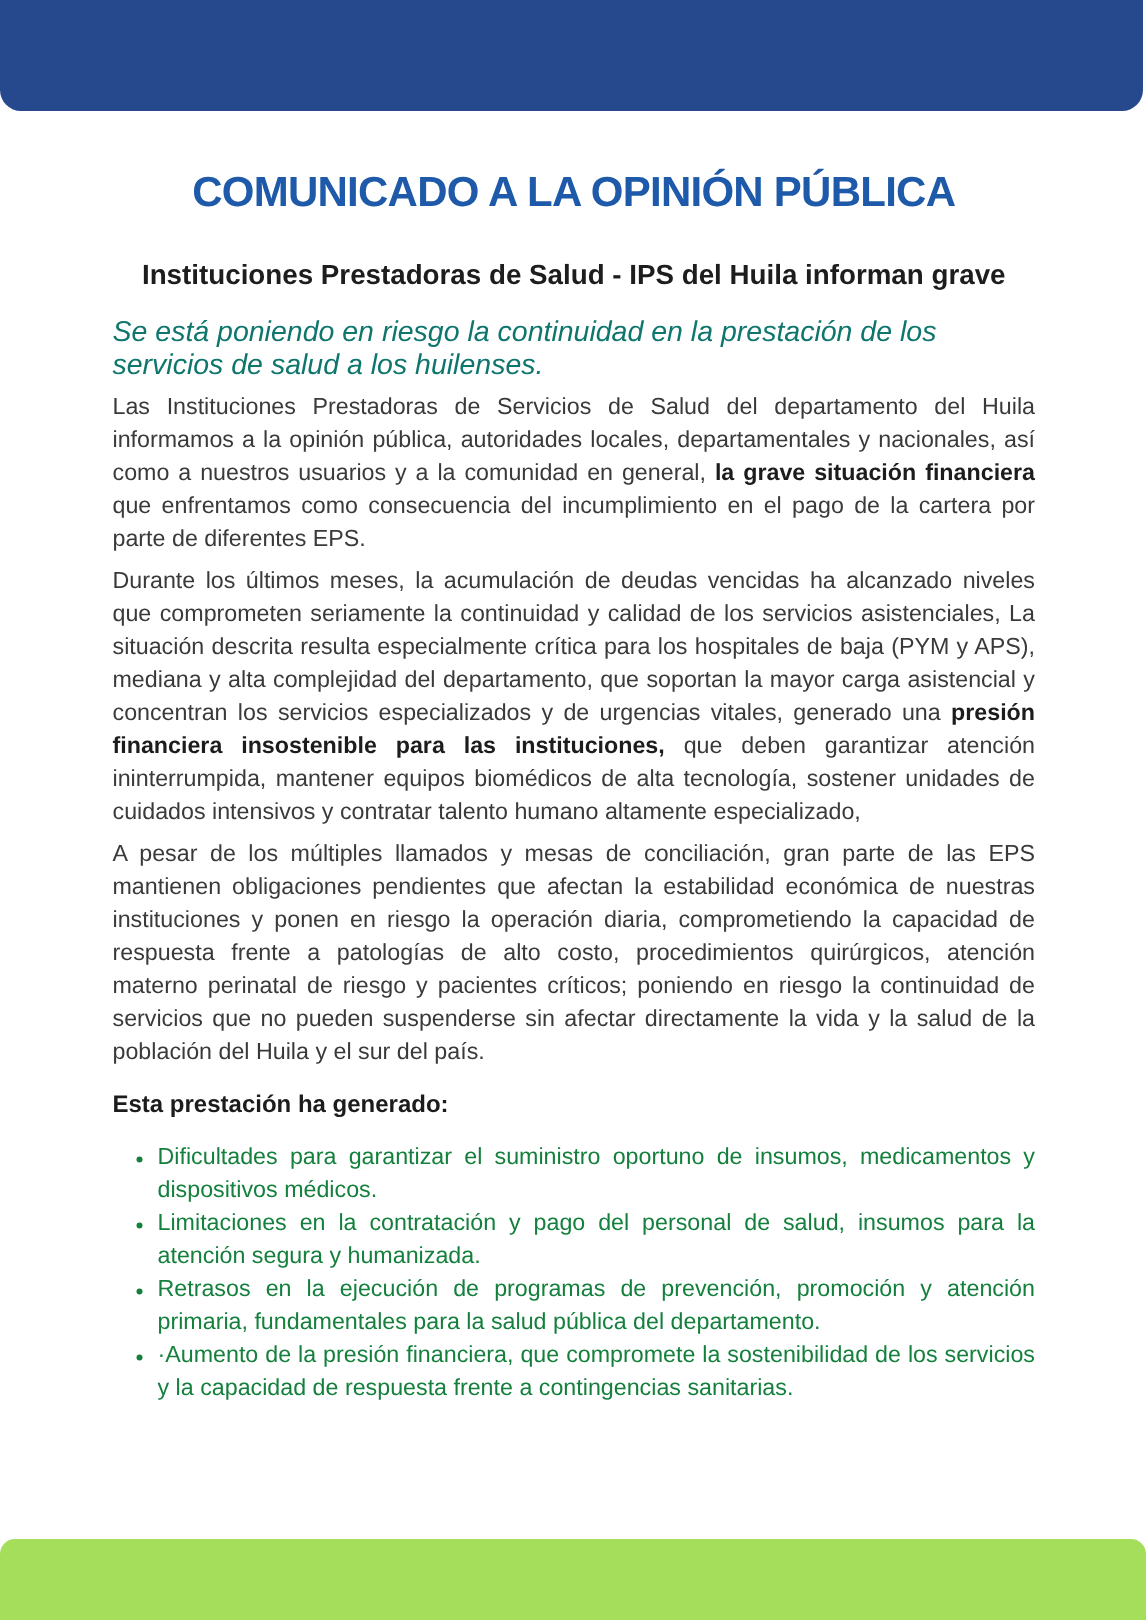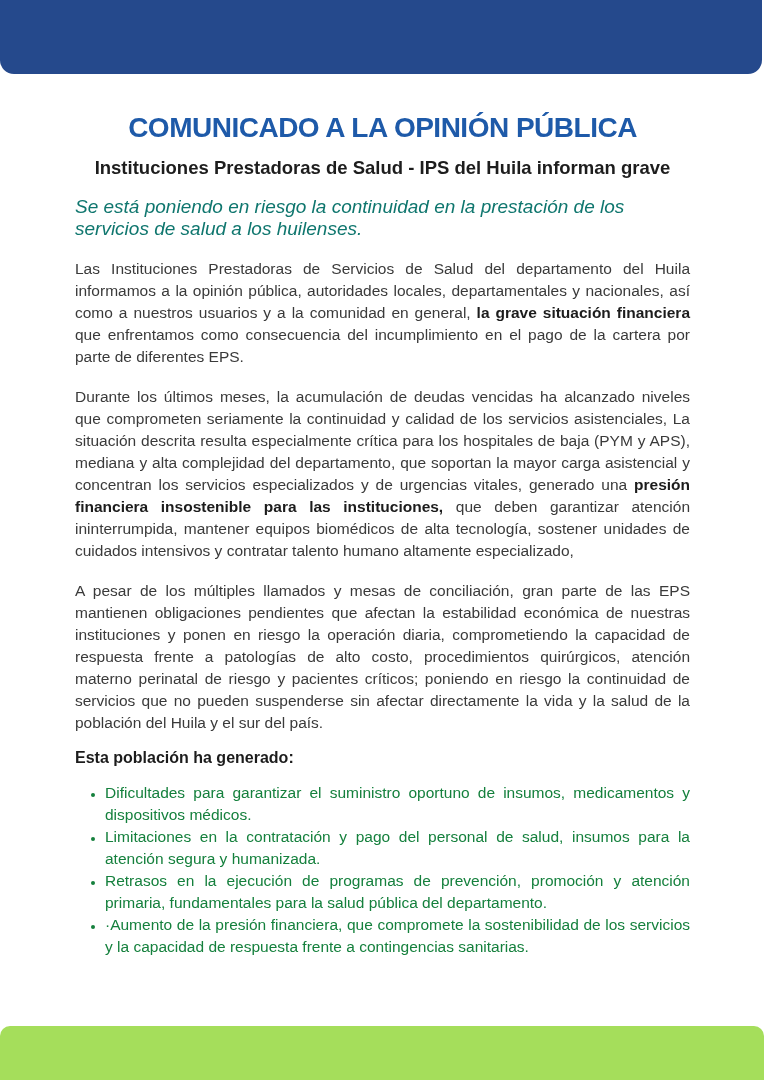--- a/index.html
+++ b/index.html
@@ -51,38 +51,38 @@
     margin-top: 3px;
     padding-right: 28px;
     text-align: right;
     color: #2B5EA9;
     font-style: italic;
     font-size: 19px;
     line-height: 24px;
   }
 
   .subtitle {
-    margin-top: 11px;
+    margin-top: 26px;
     text-align: center;
     color: #1D1D1D;
     font-size: 18.5px;
     font-weight: bold;
     line-height: 26px;
   }
 
   .intro {
     margin-top: 15px;
     color: #0f766e;
     font-style: italic;
     font-size: 19px;
     line-height: 22px;
   }
 
   .para {
-    margin-top: 18px;
+    margin-top: 6px;
     color: #3A3A3A;
     font-size: 15.5px;
     line-height: 22px;
     text-align: justify;
   }
 
   .para strong, .list-heading { color: #1C1C1C; }
 
   .list-heading {
     margin-top: 13px;
@@ -122,21 +122,21 @@
     </h2>
 
     <p class="intro">Se está poniendo en riesgo la continuidad en la prestación de los servicios de salud a los huilenses.</p>
 
     <p class="para"><span>Las Instituciones Prestadoras de Servicios de Salud del departamento del Huila informamos a la opinión pública, autoridades locales, departamentales y nacionales, así como a nuestros usuarios y a la comunidad en general, </span><strong>la grave situación financiera</strong><span> que enfrentamos como consecuencia del incumplimiento en el pago de la cartera por parte de diferentes EPS.</span></p>
 
     <p class="para"><span>Durante los últimos meses, la acumulación de deudas vencidas ha alcanzado niveles que comprometen seriamente la continuidad y calidad de los servicios asistenciales, La situación descrita resulta especialmente crítica para los hospitales de baja (PYM y APS), mediana y alta complejidad del departamento, que soportan la mayor carga asistencial y concentran los servicios especializados y de urgencias vitales, generado una </span><strong>presión financiera insostenible para las instituciones,</strong><span> que deben garantizar atención ininterrumpida, mantener equipos biomédicos de alta tecnología, sostener unidades de cuidados intensivos y contratar talento humano altamente especializado,</span></p>
 
     <p class="para"><span>A pesar de los múltiples llamados y mesas de conciliación, gran parte de las EPS mantienen obligaciones pendientes que afectan la estabilidad económica de nuestras instituciones y ponen en riesgo la operación diaria, comprometiendo la capacidad de respuesta frente a patologías de alto costo, procedimientos quirúrgicos, atención materno perinatal de riesgo y pacientes críticos; poniendo en riesgo la continuidad de servicios que no pueden suspenderse sin afectar directamente la vida y la salud de la población del Huila y el sur del país.</span></p>
 
-    <h3 class="list-heading">Esta población ha generado:</h3>
+    <h3 class="list-heading">Esta prestación ha generado:</h3>
 
     <ul class="bullets">
       <li>Dificultades para garantizar el suministro oportuno de insumos, medicamentos y dispositivos médicos.</li>
       <li>Limitaciones en la contratación y pago del personal de salud, insumos para la atención segura y humanizada.</li>
       <li>Retrasos en la ejecución de programas de prevención, promoción y atención primaria, fundamentales para la salud pública del departamento.</li>
       <li>·Aumento de la presión financiera, que compromete la sostenibilidad de los servicios y la capacidad de respuesta frente a contingencias sanitarias.</li>
     </ul>
 
   </div>
 

